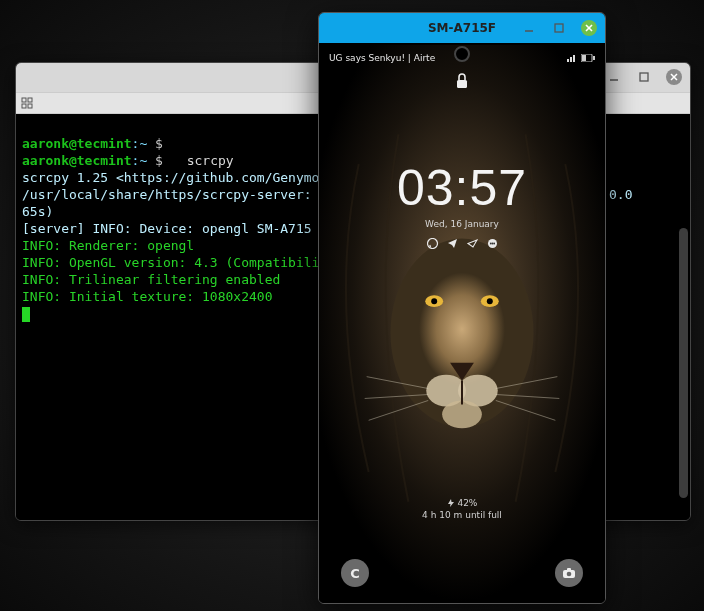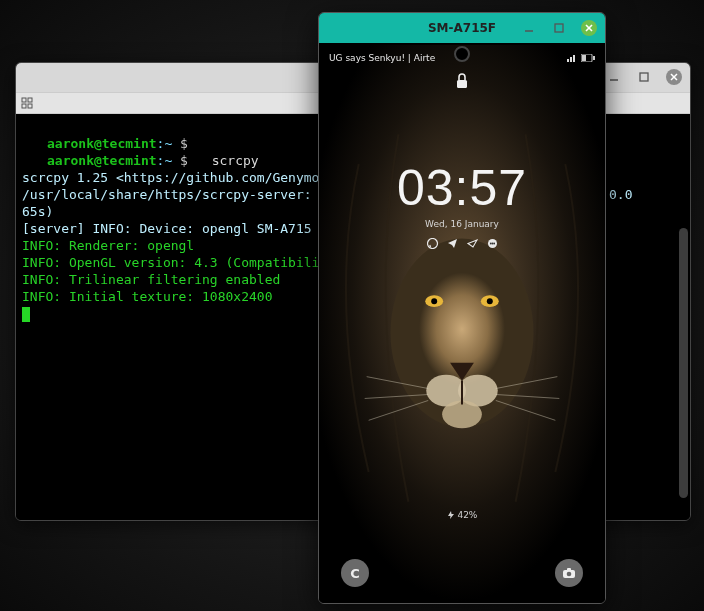--- a/index.html
+++ b/index.html
@@ -31,21 +31,21 @@
     display:flex; align-items:center; font-size:11px; color:#333;
   }
   .tab-icon { width:22px; display:flex; align-items:center; justify-content:center; }
   .tabbar-title { flex:1; text-align:center; }
   .term-body {
     flex:1; background:#000; padding:4px 6px;
     font-family: "DejaVu Sans Mono","Menlo","Consolas",monospace;
     font-size: 13px; line-height: 17px; color:#26d726; white-space: pre; overflow:hidden;
     position:relative;
   }
-  .term-body .user { color:#1bc21b; font-weight:bold;margin-left:25px; }
+  .term-body .user { color:#1bc21b; font-weight:bold; }
   .term-body .sep { color:#7fdcff; }
   .term-body .prompt { color:#c8c8c8; }
   .term-body .cmd { color:#d9d9d9;margin-left:16px; }
   .term-body .url, .term-body .pale { color:#bfefff; }
   .term-body .info { color:#28d428; }
   .term-cursor {
     display:inline-block; width:8px; height:15px; background:#26d726;
     vertical-align:bottom;
   }
   .term-scroll {
@@ -53,21 +53,21 @@
     background:#3d3d3d; border-radius:5px;
   }
   
   .phone-window {
     position:absolute; left:318px; top:12px; width:288px; height:592px;
     background:#000; border:1px solid #555; border-radius:6px;
     display:flex; flex-direction:column; overflow:hidden;
     box-shadow: 0 8px 30px rgba(0,0,0,0.7);
   }
   .phone-titlebar {
-    height:30px; background:#14b8a6; display:flex; align-items:center; justify-content:center;
+    height:30px; background:#0ea5e9; display:flex; align-items:center; justify-content:center;
     font-size:12px; font-weight:bold; color:#222; position:relative;
   }
   .phone-wincontrols { position:absolute; right:6px; top:5px; display:flex; gap:10px; }
   .phone-screen {
     flex:1; background: radial-gradient(ellipse 60% 50% at 50% 48%, #5a4a2e 0%, #3a3020 15%, #161310 45%, #000 80%);
     position:relative; color:#fff; overflow:hidden;
   }
   .lion {
     position:absolute; left:0; top:0; width:100%; height:100%;
   }
@@ -287,20 +287,21 @@
           </svg>
       </span>
     </div>
     <div class="battery-block">
       <div>
         <svg width="8" height="8" style="vertical-align:-1px">
             <path d="M4 0 L1 5 L3.5 5 L3 8 L7 3 L4.5 3 Z" fill="#d0d0d0"></path>
           </svg>
         <span>42%</span>
       </div>
+      <div>4 h 10 m until full</div>
     </div>
     <div class="bottom-icons">
       <div class="round-launcher">
         <span>C</span>
       </div>
       <div class="round-launcher">
         <svg width="14" height="12">
             <rect x="1" y="3" width="12" height="8" rx="2" fill="#eee"></rect>
             <rect x="5" y="1" width="4" height="3" rx="1" fill="#eee"></rect>
             <circle cx="7" cy="7" r="2.3" fill="#666"></circle>

